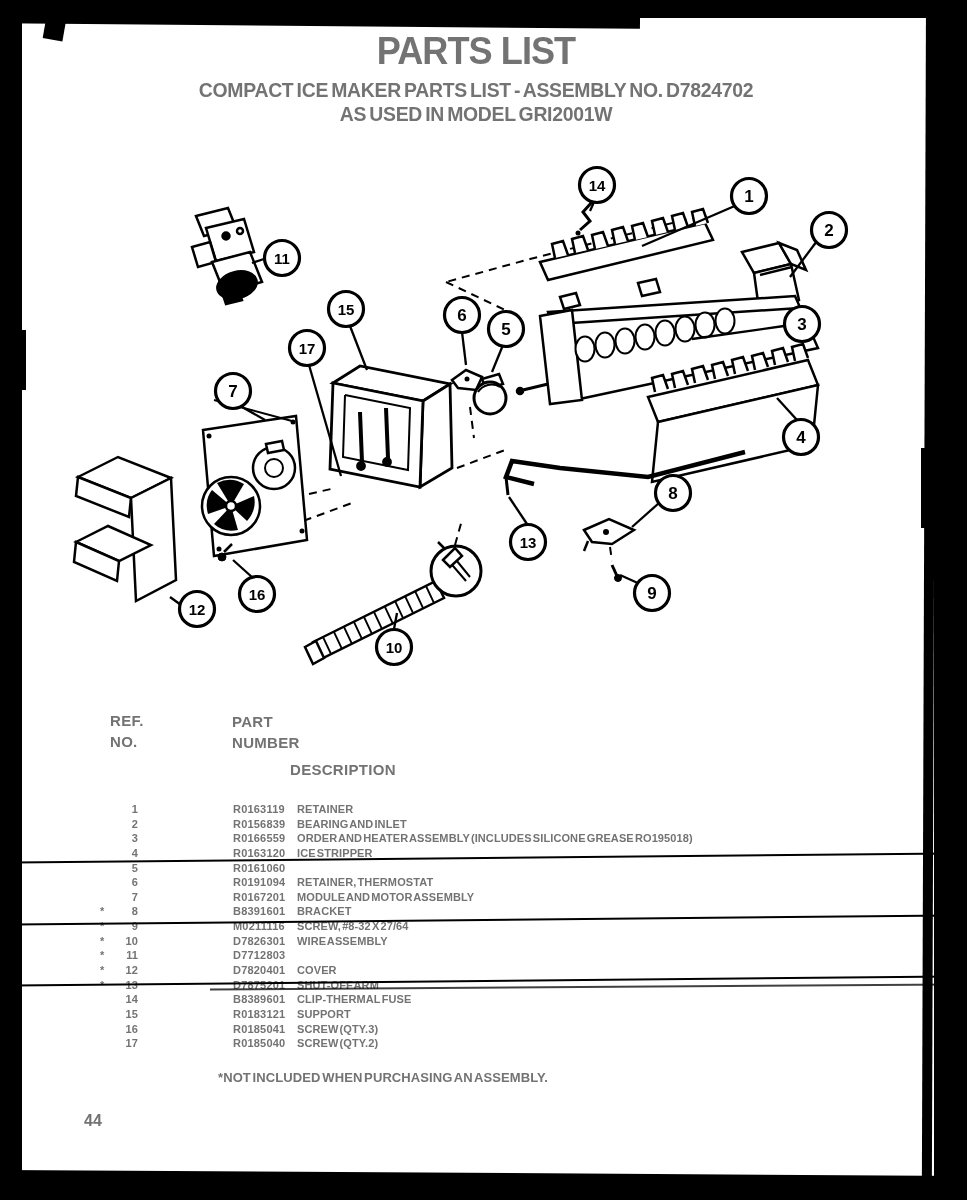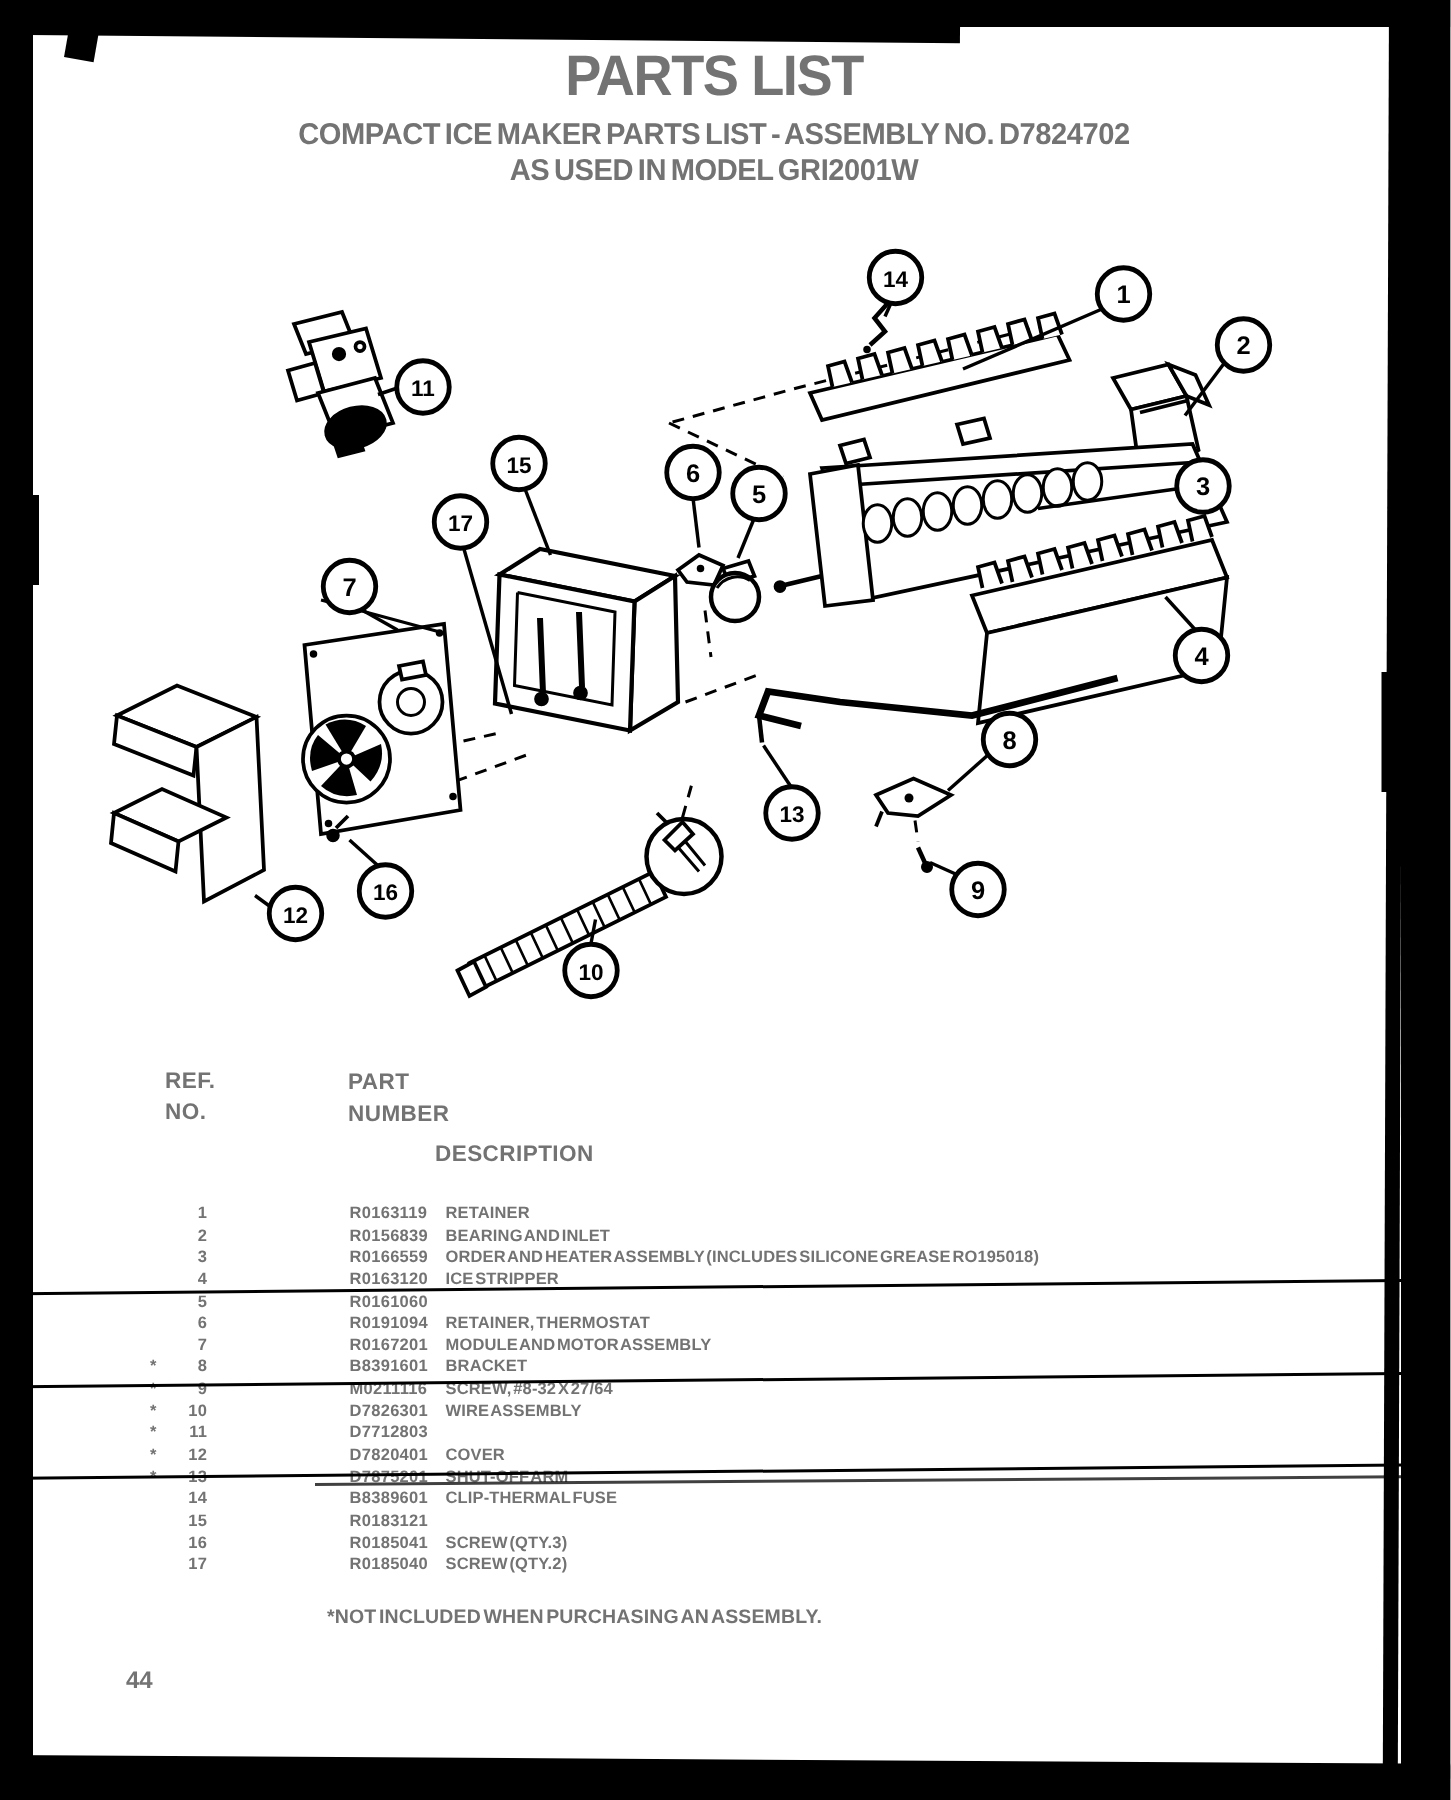--- a/index.html
+++ b/index.html
@@ -401,20 +401,21 @@
         <span class="c-ref">14</span>
         <span></span>
         <span class="c-part">B8389601</span>
         <span class="c-desc">CLIP-THERMAL FUSE</span>
       </div>
     <div class="tr">
         <span class="c-star"></span>
         <span class="c-ref">15</span>
         <span></span>
         <span class="c-part">R0183121</span>
+        <span class="c-desc">SUPPORT</span>
       </div>
     <div class="tr">
         <span class="c-star"></span>
         <span class="c-ref">16</span>
         <span></span>
         <span class="c-part">R0185041</span>
         <span class="c-desc">SCREW (QTY.3)</span>
       </div>
     <div class="tr">
         <span class="c-star"></span>

